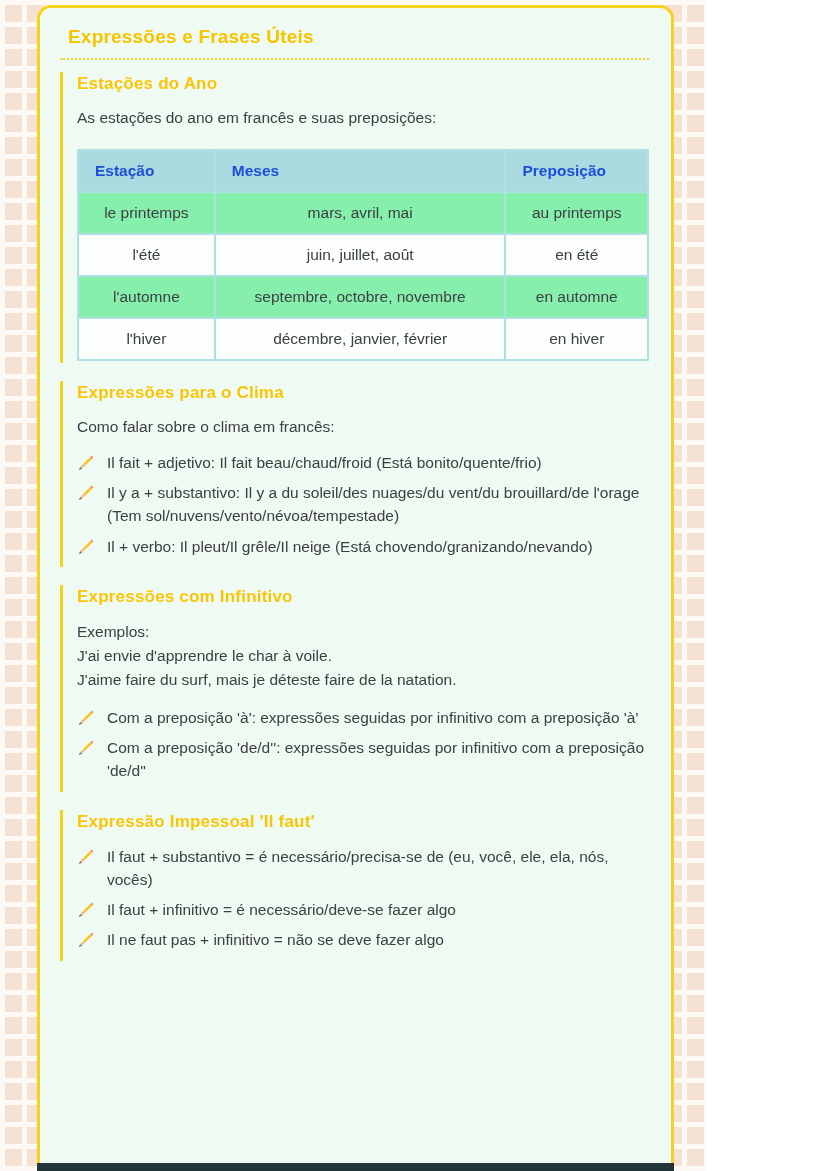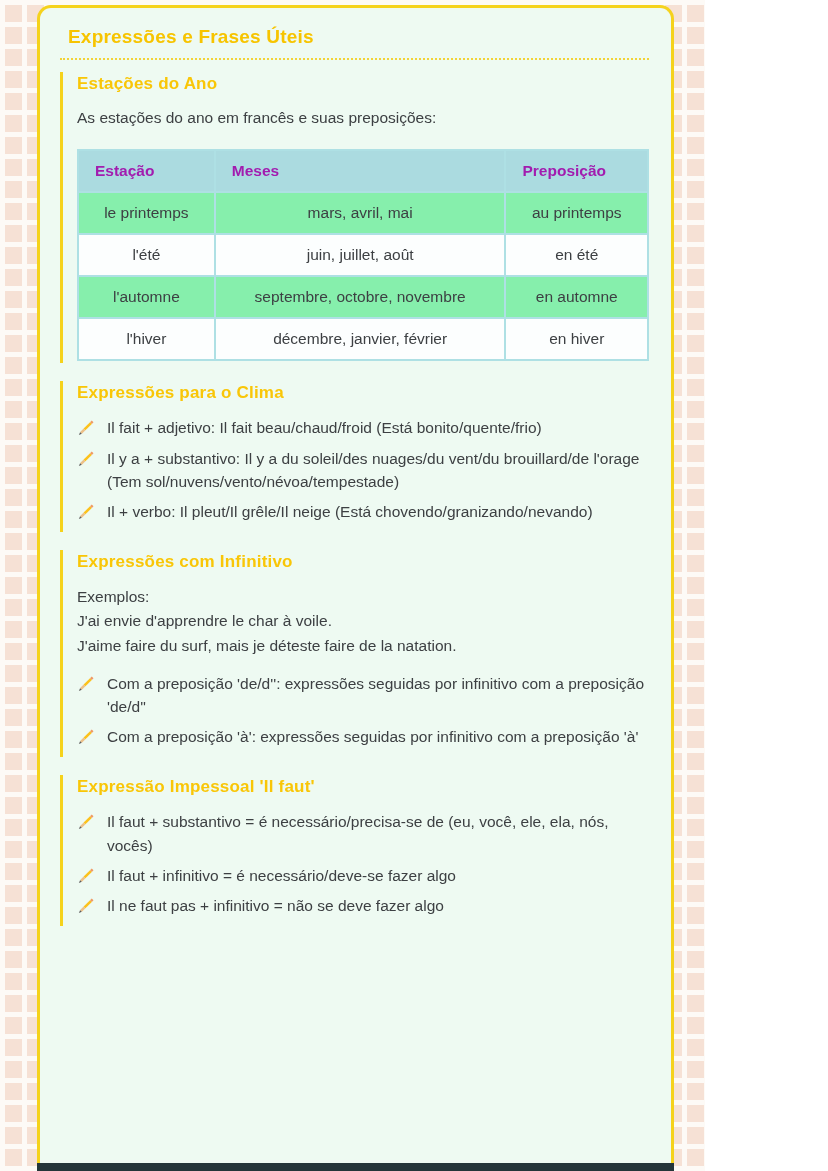--- a/index.html
+++ b/index.html
@@ -59,21 +59,21 @@
   }
   .examples { margin-bottom:14px; }
   table.seasons {
     width:100%;
     border-collapse:collapse;
     margin-top:20px;
     font-size:15.5px;
   }
   table.seasons th {
     background:#abdbe0;
-    color:#a21caf;
+    color:#1d4ed8;
     font-weight:bold;
     text-align:left;
     padding:11px 16px;
     border:2px solid #aee0e4;
   }
   table.seasons td {
     background:#fcfefe;
     text-align:center;
     padding:11px 10px;
     border:2px solid #aee0e4;
@@ -151,20 +151,21 @@
             <td>l'hiver</td>
             <td>décembre, janvier, février</td>
             <td>en hiver</td>
           </tr>
         </tbody>
       </table>
     </div>
 
     <div class="section">
       <div class="section-heading">Expressões para o Clima</div>
+      <div class="para">Como falar sobre o clima em francês:</div>
       <div class="bullets">
         <div class="bullet">
           <svg class="pencil" viewBox="0 0 20 20">
             <polygon points="2,18 5.2,16.7 3.3,14.8" fill="#5c5c5c"></polygon>
             <polygon points="3.3,14.8 7,11.1 8.9,13 5.2,16.7" fill="#ecc089"></polygon>
             <polygon points="7,11.1 13.7,4.4 15.6,6.3 8.9,13" fill="#fcc21b"></polygon>
             <polygon points="13.7,4.4 15.5,2.6 17.4,4.5 15.6,6.3" fill="#ef9a64"></polygon>
           </svg>
           <div class="bullet-text">Il fait + adjetivo: Il fait beau/chaud/froid (Está bonito/quente/frio)</div>
         </div>
@@ -197,30 +198,30 @@
         <div class="example-line">J'aime faire du surf, mais je déteste faire de la natation.</div>
       </div>
       <div class="bullets">
         <div class="bullet">
           <svg class="pencil" viewBox="0 0 20 20">
             <polygon points="2,18 5.2,16.7 3.3,14.8" fill="#5c5c5c"></polygon>
             <polygon points="3.3,14.8 7,11.1 8.9,13 5.2,16.7" fill="#ecc089"></polygon>
             <polygon points="7,11.1 13.7,4.4 15.6,6.3 8.9,13" fill="#fcc21b"></polygon>
             <polygon points="13.7,4.4 15.5,2.6 17.4,4.5 15.6,6.3" fill="#ef9a64"></polygon>
           </svg>
+          <div class="bullet-text">Com a preposição 'à': expressões seguidas por infinitivo com a preposição 'à'</div>
+        </div>
+        <div class="bullet">
+          <svg class="pencil" viewBox="0 0 20 20">
+            <polygon points="2,18 5.2,16.7 3.3,14.8" fill="#5c5c5c"></polygon>
+            <polygon points="3.3,14.8 7,11.1 8.9,13 5.2,16.7" fill="#ecc089"></polygon>
+            <polygon points="7,11.1 13.7,4.4 15.6,6.3 8.9,13" fill="#fcc21b"></polygon>
+            <polygon points="13.7,4.4 15.5,2.6 17.4,4.5 15.6,6.3" fill="#ef9a64"></polygon>
+          </svg>
           <div class="bullet-text">Com a preposição 'de/d'': expressões seguidas por infinitivo com a preposição 'de/d''</div>
-        </div>
-        <div class="bullet">
-          <svg class="pencil" viewBox="0 0 20 20">
-            <polygon points="2,18 5.2,16.7 3.3,14.8" fill="#5c5c5c"></polygon>
-            <polygon points="3.3,14.8 7,11.1 8.9,13 5.2,16.7" fill="#ecc089"></polygon>
-            <polygon points="7,11.1 13.7,4.4 15.6,6.3 8.9,13" fill="#fcc21b"></polygon>
-            <polygon points="13.7,4.4 15.5,2.6 17.4,4.5 15.6,6.3" fill="#ef9a64"></polygon>
-          </svg>
-          <div class="bullet-text">Com a preposição 'à': expressões seguidas por infinitivo com a preposição 'à'</div>
         </div>
       </div>
     </div>
 
     <div class="section">
       <div class="section-heading">Expressão Impessoal 'Il faut'</div>
       <div class="bullets">
         <div class="bullet">
           <svg class="pencil" viewBox="0 0 20 20">
             <polygon points="2,18 5.2,16.7 3.3,14.8" fill="#5c5c5c"></polygon>

